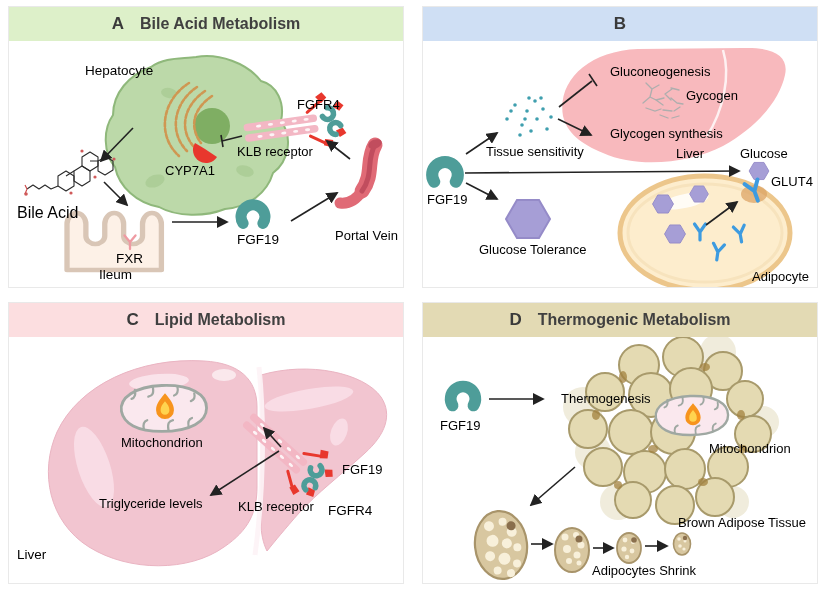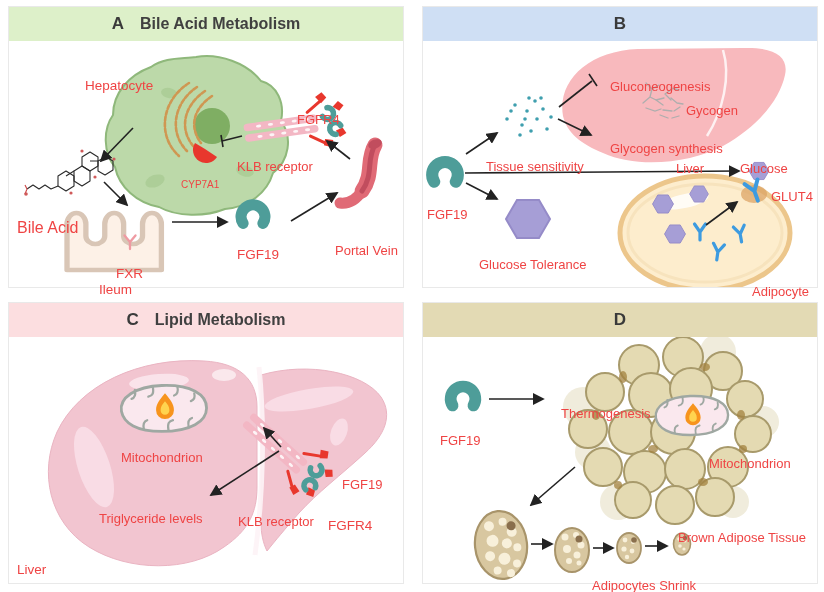--- a/index.html
+++ b/index.html
@@ -7,21 +7,21 @@
   .panel{position:absolute;width:396px;height:282px;background:#ffffff;border:1px solid #e9e9e9;box-sizing:border-box;}
   #panel-a{left:8px;top:6px;}
   #panel-b{left:422px;top:6px;}
   #panel-c{left:8px;top:302px;}
   #panel-d{left:422px;top:302px;}
   .panel-header{height:34px;display:flex;align-items:center;justify-content:center;gap:16px;}
   .panel-letter{font-size:17px;font-weight:bold;color:#3a3a3a;}
   .panel-title{font-size:16px;font-weight:bold;color:#404040;white-space:pre;}
   .panel-body{position:relative;width:394px;height:246px;}
   .panel-body > svg{position:absolute;left:0;top:0;}
-  .lbl{position:absolute;font-size:13px;line-height:1.12;color:#ef4444;white-space:pre;margin-top:15px;}
+  .lbl{position:absolute;font-size:13px;line-height:1.12;color:#000000;white-space:pre;}
   .wrap{white-space:normal;}
 </style>
 </head>
 <body>
 
 <svg width="0" height="0" style="position:absolute" aria-hidden="true">
   <defs>
     <marker id="arr" viewBox="0 0 10 10" refX="8.5" refY="5" markerWidth="7.5" markerHeight="7.5" orient="auto-start-reverse">
       <path d="M0,0 L10,5 L0,10 z" fill="#222"></path>
     </marker>
@@ -139,21 +139,21 @@
           <path d="M163,181 L218,181" marker-end="url(#arr)"></path>
           <path d="M282,180 L328,152" marker-end="url(#arr)"></path>
           <path d="M341,118 L318,100" marker-end="url(#arr)"></path>
           <path d="M233,95 L213,100"></path>
           <path d="M212,94 L214,106"></path>
         </g>
       </svg>
       <div class="lbl" style="left:76px;top:22px;font-size:13.5px;">Hepatocyte</div>
       <div class="lbl" style="left:288px;top:57px;">FGFR4</div>
       <div class="lbl" style="left:228px;top:104px;">KLB receptor</div>
-      <div class="lbl" style="left:172px;top:123px;font-size:10px;">CYP7A1</div>
+      <div class="lbl" style="left:156px;top:123px;font-size:13px;">CYP7A1</div>
       <div class="lbl" style="left:8px;top:163px;font-size:16px;">Bile Acid</div>
       <div class="lbl" style="left:107px;top:210px;font-size:13.5px;">FXR</div>
       <div class="lbl" style="left:90px;top:226px;font-size:13.5px;">Ileum</div>
       <div class="lbl" style="left:228px;top:191px;font-size:13.5px;">FGF19</div>
       <div class="lbl" style="left:326px;top:188px;">Portal Vein</div>
     </div>
   </div>
 
   <div class="panel" id="panel-b">
     <div class="panel-header" style="background-color: rgb(207, 223, 244);">
@@ -266,20 +266,21 @@
       <div class="lbl" style="left:229px;top:163px;">KLB receptor</div>
       <div class="lbl" style="left:333px;top:126px;">FGF19</div>
       <div class="lbl" style="left:319px;top:166px;font-size:13.5px;">FGFR4</div>
       <div class="lbl" style="left:8px;top:210px;font-size:13.5px;">Liver</div>
     </div>
   </div>
 
   <div class="panel" id="panel-d">
     <div class="panel-header" style="background-color: rgb(227, 218, 180);">
       <span class="panel-letter">D</span>
+      <span class="panel-title">Thermogenic Metabolism</span>
     </div>
     <div class="panel-body">
       <svg width="394" height="246" viewBox="0 0 394 246">
 
         <g>
           <g fill="#f0ecdc">
             <circle cx="160" cy="70" r="20"></circle>
               <circle cx="295" cy="15" r="18"></circle>
               <circle cx="340" cy="85" r="16"></circle>
               <circle cx="195" cy="165" r="18"></circle>

